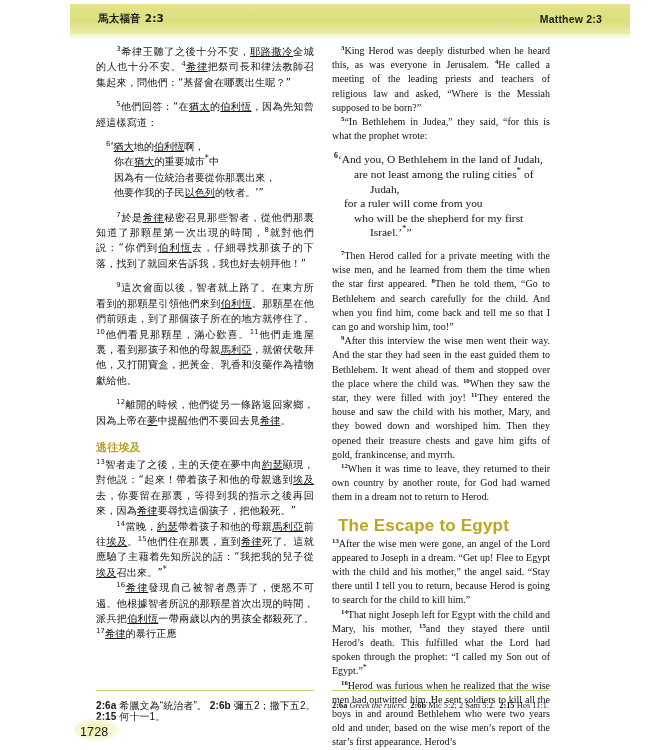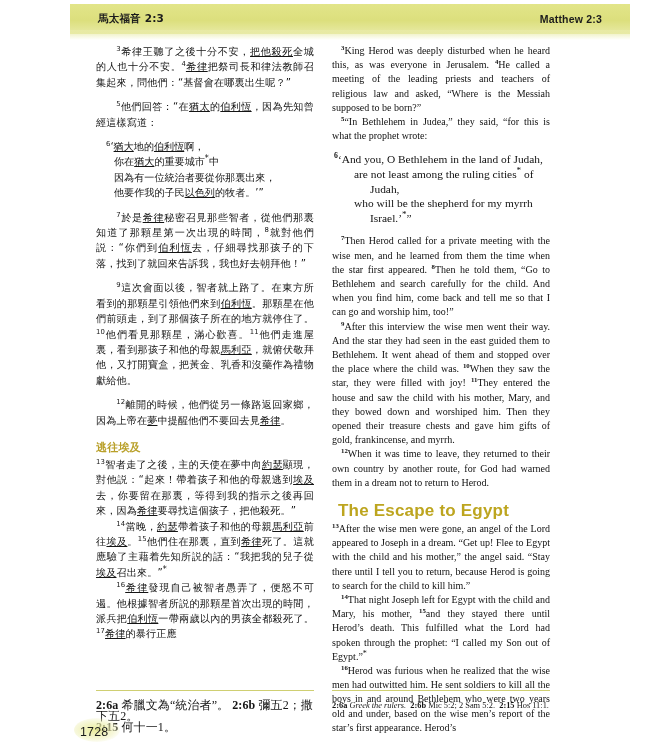--- a/index.html
+++ b/index.html
@@ -169,22 +169,22 @@
   }
   .footnotes.zh-fn { left: 96px; }
   .footnotes.en-fn { left: 332px; }
   .footnotes p {
     margin: 0;
     font-size: 8.2px;
     line-height: 11px;
     color: #141414;
   }
   .zh-fn p {
-    font-family: Liberation Serif, serif;
-    font-size: 12px;
+    font-family: Liberation Sans, sans-serif;
+    font-size: 10px;
     letter-spacing: 0.1px;
   }
   .en-fn p {
     font-family: "Liberation Serif", "DejaVu Serif", serif;
     font-size: 8.4px;
   }
   .fref { font-weight: bold; }
   .ital { font-style: italic; }
 
   
@@ -222,21 +222,21 @@
   <div class="header-inner">
     <span class="running-head zh">馬太福音 2:3</span>
     <span class="running-head en">Matthew 2:3</span>
   </div>
 
   <div class="columns">
 
     <div class="col col-zh zh">
 
       <p class="indent">
-        <span class="vn">3</span>希律王聽了之後十分不安，<span class="pn">把他殺死</span>全城的人也十分不安。<span class="vn">4</span><span class="pn">希律</span>把祭司長和律法教師召集起來，問他們：“基督會在哪裏出生呢？”
+        <span class="vn">3</span>希律王聽了之後十分不安，<span class="pn">耶路撒冷</span>全城的人也十分不安。<span class="vn">4</span><span class="pn">希律</span>把祭司長和律法教師召集起來，問他們：“基督會在哪裏出生呢？”
       </p>
 
       <div class="gap"></div>
 
       <p class="indent">
         <span class="vn">5</span>他們回答：“在<span class="pn">猶太</span>的<span class="pn">伯利恆</span>，因為先知曾經這樣寫道：
       </p>
 
       <div class="gap"></div>
 
@@ -289,21 +289,22 @@
       <p class="indent">
         <span class="vn">5</span>“In Bethlehem in Judea,” they said, “for this is what the prophet wrote:
       </p>
 
       <div class="gap"></div>
 
       <div class="poem">
         <div class="l0"><span class="vn">6</span>‘And you, O Bethlehem in the land of Judah,</div>
         <div class="l1">are not least among the ruling cities<span class="fn">*</span> of</div>
         <div class="l2">Judah,</div>
-        <div class="l1">who will be the shepherd for my myrrh</div>
+        <div class="l3">for a ruler will come from you</div>
+        <div class="l1">who will be the shepherd for my first</div>
         <div class="l2">Israel.’<span class="fn">*</span>”</div>
       </div>
 
       <div class="gap"></div>
 
       <p class="indent">
         <span class="vn">7</span>Then Herod called for a private meeting with the wise men, and he learned from them the time when the star first appeared. <span class="vn">8</span>Then he told them, “Go to Bethlehem and search carefully for the child. And when you find him, come back and tell me so that I can go and worship him, too!”
       </p>
 
       <p class="indent">

